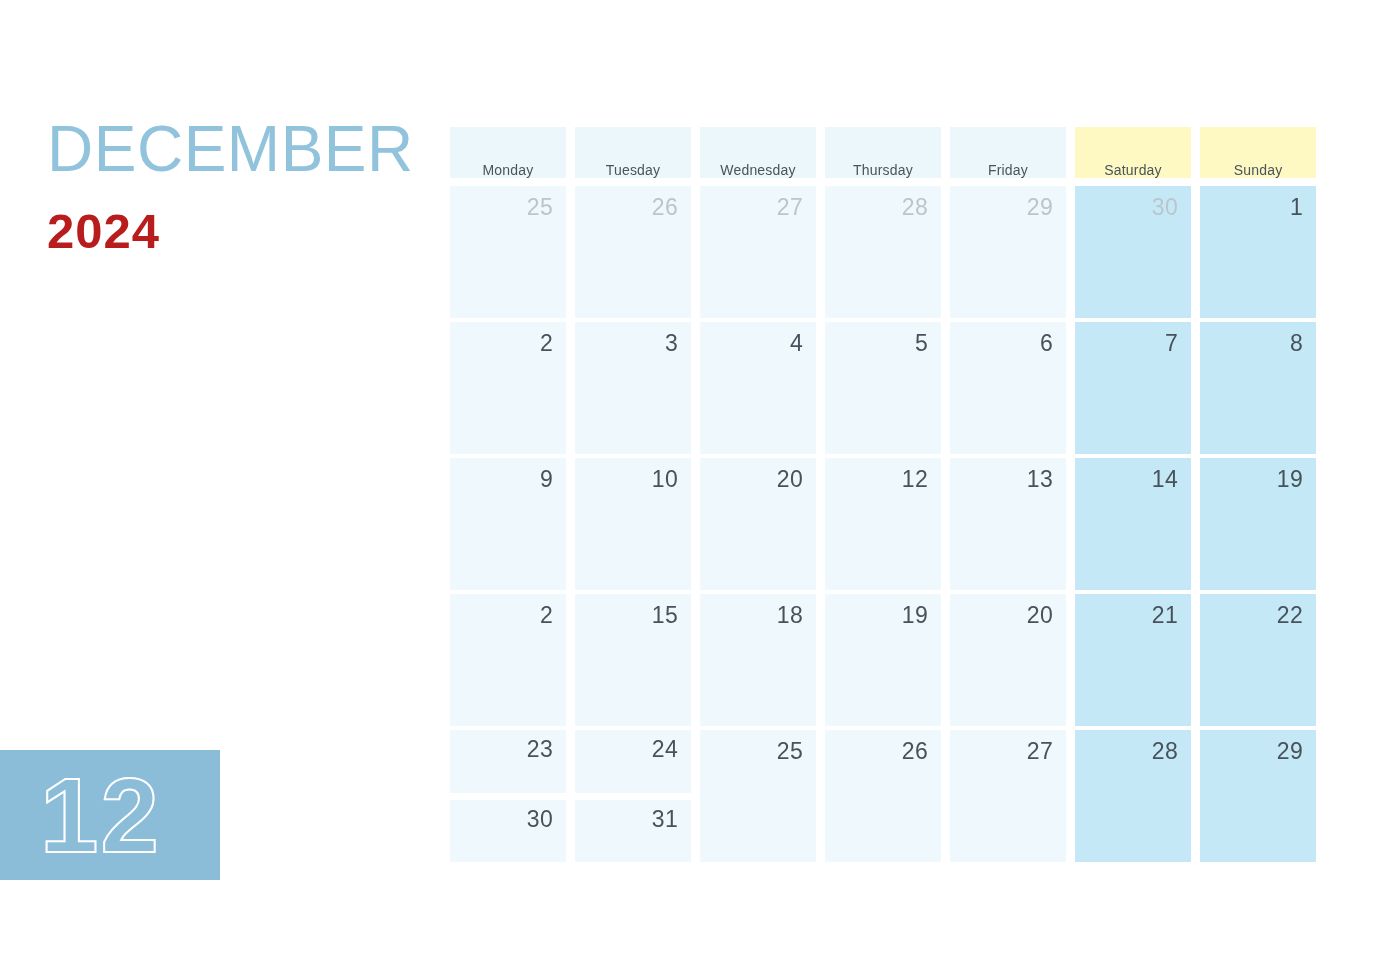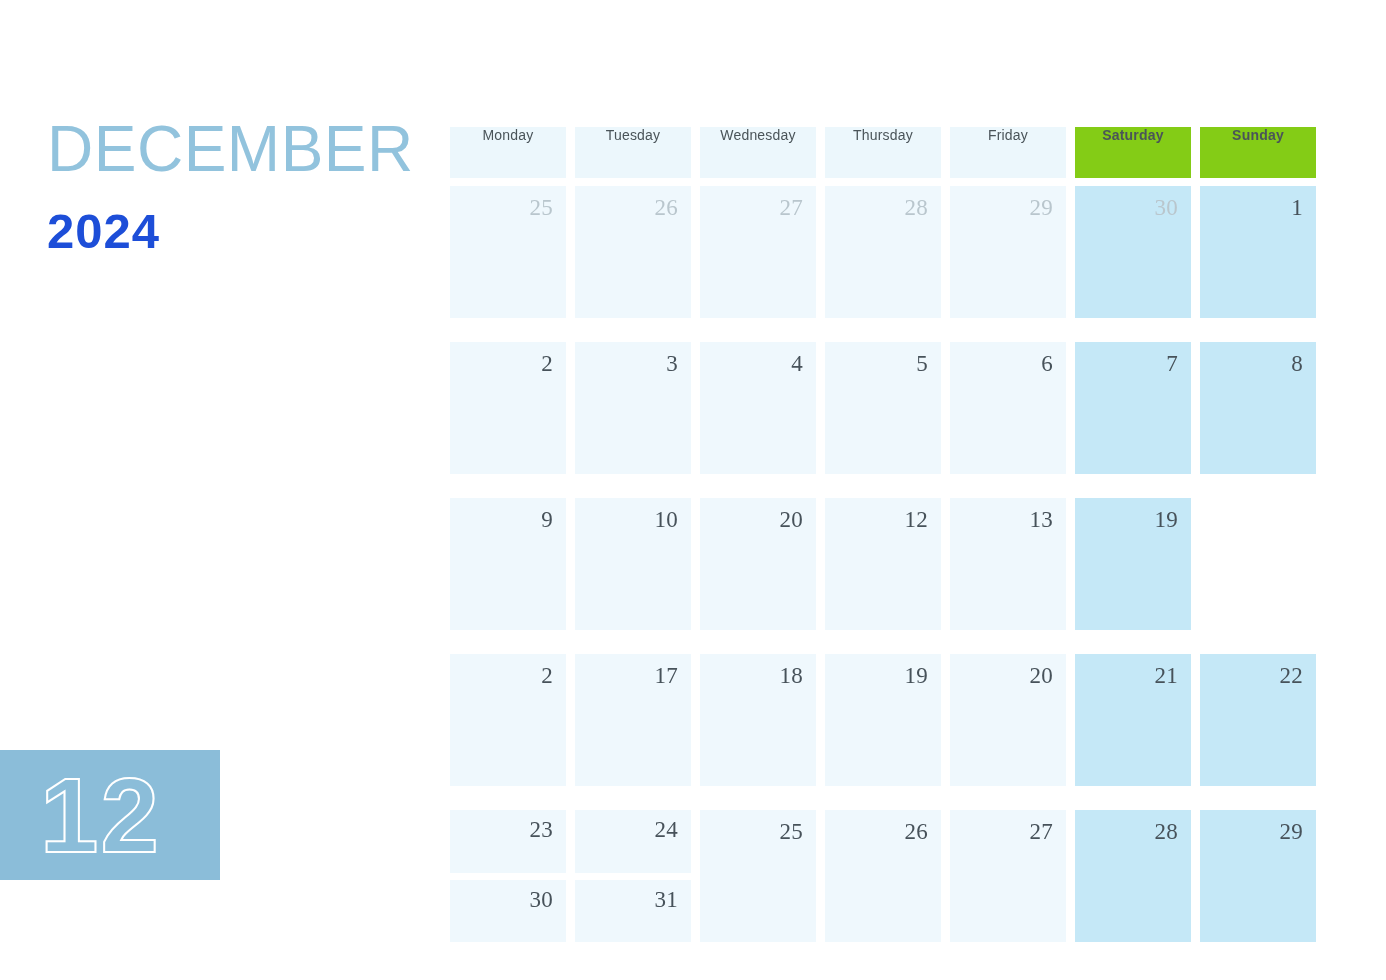--- a/index.html
+++ b/index.html
@@ -37,21 +37,21 @@
     white-space: nowrap;
   }
 
   #year-title {
     position: absolute;
     left: 47px;
     top: 207px;
     font-size: 49px;
     font-weight: bold;
     letter-spacing: 1px;
-    color: #1d4ed8;
+    color: #b91c1c;
     line-height: 1;
     white-space: nowrap;
   }
 
   #month-badge {
     position: absolute;
     left: 0;
     top: 750px;
     width: 220px;
     height: 130px;
@@ -86,36 +86,34 @@
     column-gap: 9px;
   }
 
   
   #weekday-header {
     margin-bottom: 8px;
   }
   .weekday-cell {
     height: 51px;
     display: flex;
-    align-items: flex-start;
+    align-items: flex-end;
     justify-content: center;
     background: #ecf7fc;
     font-size: 14px;
     color: #4a5459;
     letter-spacing: 0.2px;
   }
   .weekday-cell.weekend {
-    background: #84cc16;
-    font-weight: bold;
+    background: #fef9c3;
   }
 
   
   .week-row {
-    margin-bottom: 24px;
-    font-family: Liberation Serif, serif;
+    margin-bottom: 4px;
   }
   .day-cell {
     position: relative;
     height: 132px;
     background: #eff8fd;
     box-sizing: border-box;
     padding: 10px 13px 0 0;
     text-align: right;
   }
   .day-cell.weekend {
@@ -207,25 +205,26 @@
         <div class="day-cell"><span class="day-number">6</span></div>
         <div class="day-cell weekend"><span class="day-number">7</span></div>
         <div class="day-cell weekend"><span class="day-number">8</span></div>
       </div>
       <div class="grid-row week-row">
         <div class="day-cell"><span class="day-number">9</span></div>
         <div class="day-cell"><span class="day-number">10</span></div>
         <div class="day-cell"><span class="day-number">20</span></div>
         <div class="day-cell"><span class="day-number">12</span></div>
         <div class="day-cell"><span class="day-number">13</span></div>
+        <div class="day-cell weekend"><span class="day-number">14</span></div>
         <div class="day-cell weekend"><span class="day-number">19</span></div>
       </div>
       <div class="grid-row week-row">
         <div class="day-cell"><span class="day-number">2</span></div>
-        <div class="day-cell"><span class="day-number">17</span></div>
+        <div class="day-cell"><span class="day-number">15</span></div>
         <div class="day-cell"><span class="day-number">18</span></div>
         <div class="day-cell"><span class="day-number">19</span></div>
         <div class="day-cell"><span class="day-number">20</span></div>
         <div class="day-cell weekend"><span class="day-number">21</span></div>
         <div class="day-cell weekend"><span class="day-number">22</span></div>
       </div>
       <div class="grid-row week-row">
         <div class="day-cell split">
           <div class="day-subcell"><span class="day-number">23</span></div>
           <div class="day-subcell"><span class="day-number">30</span></div>

